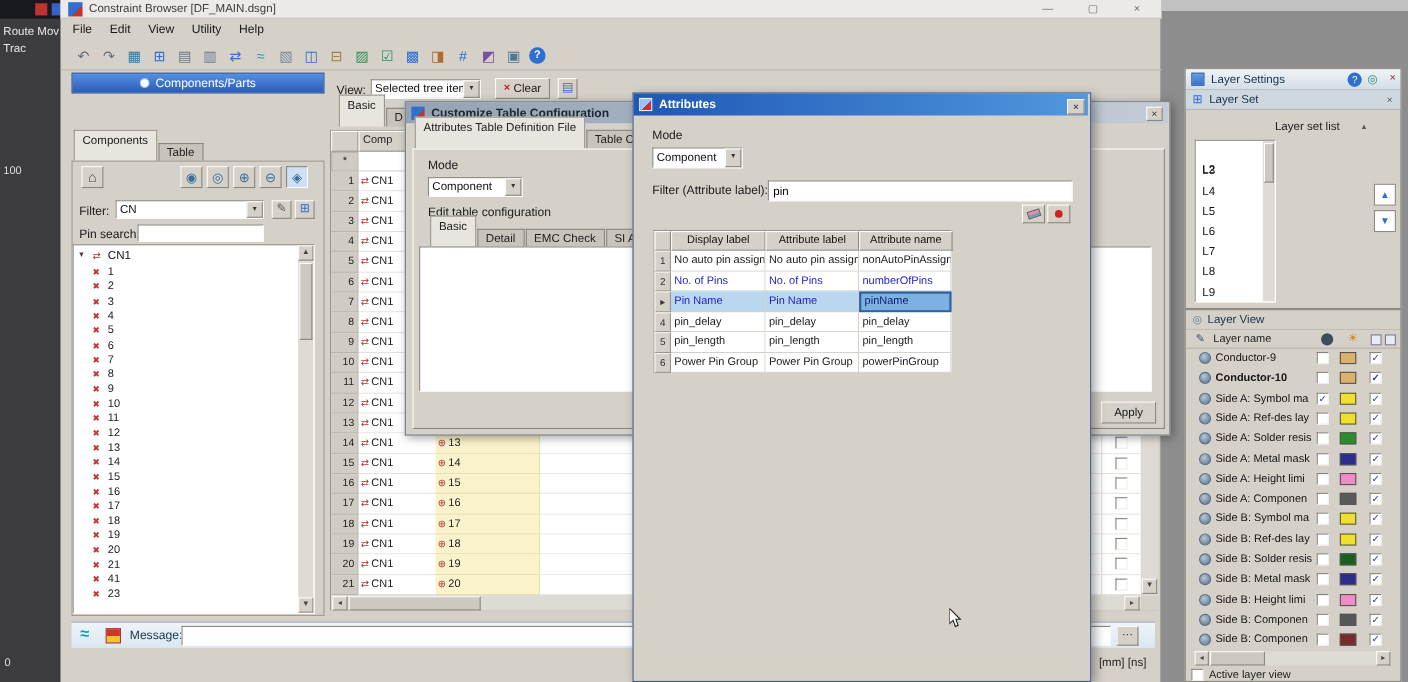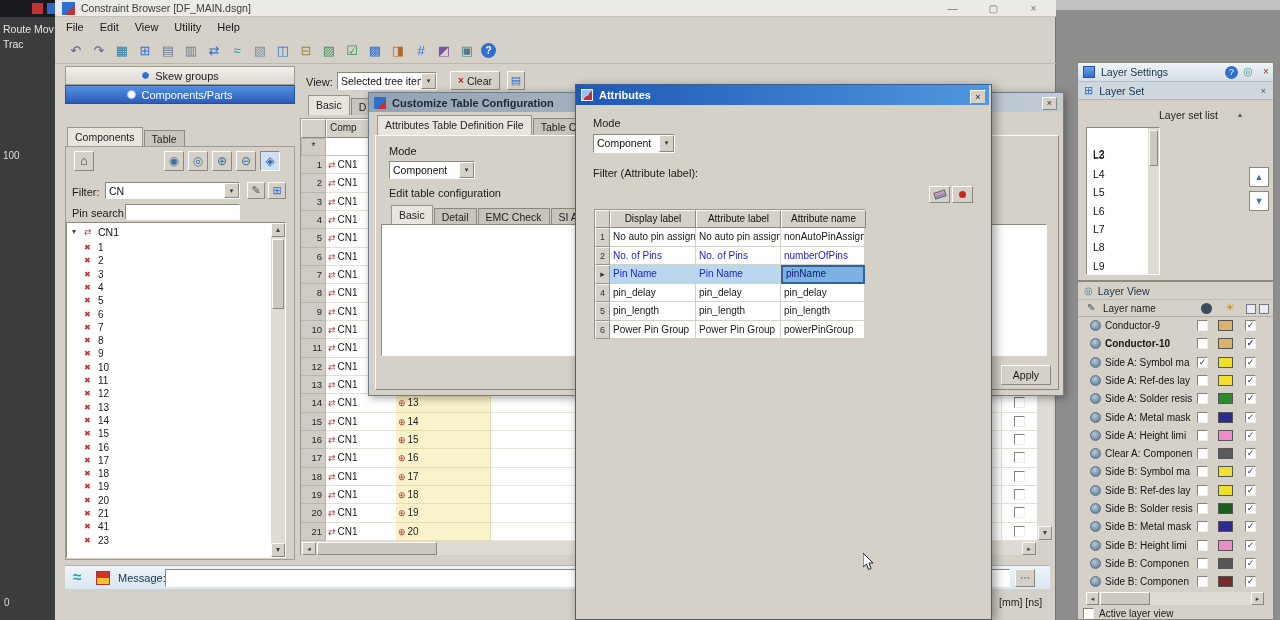--- a/index.html
+++ b/index.html
@@ -7,21 +7,21 @@
   body{position:relative;font-family:"Liberation Sans",sans-serif;background:#8d8d8d;font-size:11px;color:#1a1a1a;}
   .abs{position:absolute;}
   .raised{border:1px solid;border-color:#fcfbf9 #8b887f #8b887f #fcfbf9;background:#d5d1c9;}
   .sunken{border:1px solid;border-color:#8b887f #fcfbf9 #fcfbf9 #8b887f;background:#fff;}
   .cb{display:inline-block;width:11px;height:11px;background:#fff;border:1px solid;border-color:#85827a #f0eeea #f0eeea #85827a;font-size:9px;line-height:9px;text-align:center;color:#20409a;}
   .combo{display:flex;align-items:stretch;background:#fff;border:1px solid;border-color:#8b887f #fcfbf9 #fcfbf9 #8b887f;}
   .combo-text{flex:1;font-size:10.5px;padding:2px 3px 0;color:#111;white-space:nowrap;overflow:hidden;}
   .combo-btn{width:15px;background:#d5d1c9;border:1px solid;border-color:#fcfbf9 #8b887f #8b887f #fcfbf9;font-size:7px;line-height:14px;text-align:center;color:#333;}
   .tabs{position:absolute;display:flex;align-items:flex-end;height:20px;}
   .tab{height:17px;line-height:16px;padding:0 7px;font-size:10.5px;background:#c8c4bb;border:1px solid #8b887f;border-bottom:none;margin-right:1px;color:#222;white-space:nowrap;}
-  .tab-active{height:20px;line-height:19px;background:#e8e5df;border-color:#9a968e;}
+  .tab-active{height:29px;line-height:19px;background:#e8e5df;border-color:#9a968e;}
   .sb-btn{position:absolute;background:#d5d1c9;border:1px solid;border-color:#fcfbf9 #8b887f #8b887f #fcfbf9;font-size:7px;color:#444;text-align:center;}
   .sb-thumb{position:absolute;background:#cdc9c1;border:1px solid;border-color:#fcfbf9 #8b887f #8b887f #fcfbf9;}
 
   
   #backdrop-left{left:0;top:0;width:63px;height:620px;background:#3c3c3f;}
   #bd-top{left:0;top:0;width:63px;height:17px;background:#191920;}
   .bd-ico{position:absolute;width:11px;height:11px;top:3px;}
   #bd-ico-red{left:32px;background:#c03330;}
   #bd-ico-blue{left:47px;background:#3663c6;}
   #bd-menu1{left:3px;top:23px;color:#e6e6e6;font-size:10.5px;width:59px;white-space:nowrap;overflow:hidden;}
@@ -295,24 +295,20 @@
       <div class="tbtn">
         <span class="tglyph" style="color: rgb(80, 122, 144);">▣</span>
       </div>
       <div class="tbtn thelp">
         <span class="tglyph" style="color: rgb(255, 255, 255);">?</span>
       </div>
     </div>
   <div class="abs" id="toolbar-sep"></div>
 
   <div class="abs" id="nav-buttons">
-      <div class="nav-btn">
-        <span class="nav-dot"></span>
-        <span>Skew groups</span>
-      </div>
       <div class="nav-btn nav-active">
         <span class="nav-dot"></span>
         <span>Components/Parts</span>
       </div>
     </div>
   <div class="tabs" id="left-tabs">
       <div class="tab tab-active">Components</div>
       <div class="tab">Table</div>
     </div>
   <div class="abs" id="left-body"></div>
@@ -717,20 +713,21 @@
     <span id="ad-icon"></span>
     <span id="ad-title">Attributes</span>
   </div>
   <div class="abs raised" id="ad-close">×</div>
   <div class="abs" id="ad-mode-label">Mode</div>
   <div class="abs combo" id="ad-mode-combo">
     <span class="combo-text">Component</span>
     <span class="combo-btn">▾</span>
   </div>
   <div class="abs" id="ad-filter-label">Filter (Attribute label):</div>
+  <input id="ad-filter-input" value="pin" style="">
   <div class="abs raised" id="ad-btn-erase">
       <span class="eraser"></span>
     </div>
   <div class="abs raised" id="ad-btn-dot">
       <span class="reddot"></span>
     </div>
   <div class="abs" id="attr-table">
     <div id="attr-headers">
         <div class="attr-h" style="left: 0px; width: 15px;"></div>
         <div class="attr-h" style="left: 15px; width: 86px;">Display label</div>
@@ -870,21 +867,21 @@
       </div>
       <div class="lv-row" style="top: 144.8px;">
         <span class="lv-eye"></span>
         <span class="lv-name">Side A: Height limi</span>
         <span class="cb lv-cb1"></span>
         <span class="lv-swatch" style="background: rgb(238, 140, 198);"></span>
         <span class="cb lv-cb2">✓</span>
       </div>
       <div class="lv-row" style="top: 163.1px;">
         <span class="lv-eye"></span>
-        <span class="lv-name">Clear A: Componen</span>
+        <span class="lv-name">Side A: Componen</span>
         <span class="cb lv-cb1"></span>
         <span class="lv-swatch" style="background: rgb(90, 90, 90);"></span>
         <span class="cb lv-cb2">✓</span>
       </div>
       <div class="lv-row" style="top: 181.4px;">
         <span class="lv-eye"></span>
         <span class="lv-name">Side B: Symbol ma</span>
         <span class="cb lv-cb1"></span>
         <span class="lv-swatch" style="background: rgb(240, 224, 42);"></span>
         <span class="cb lv-cb2">✓</span>

